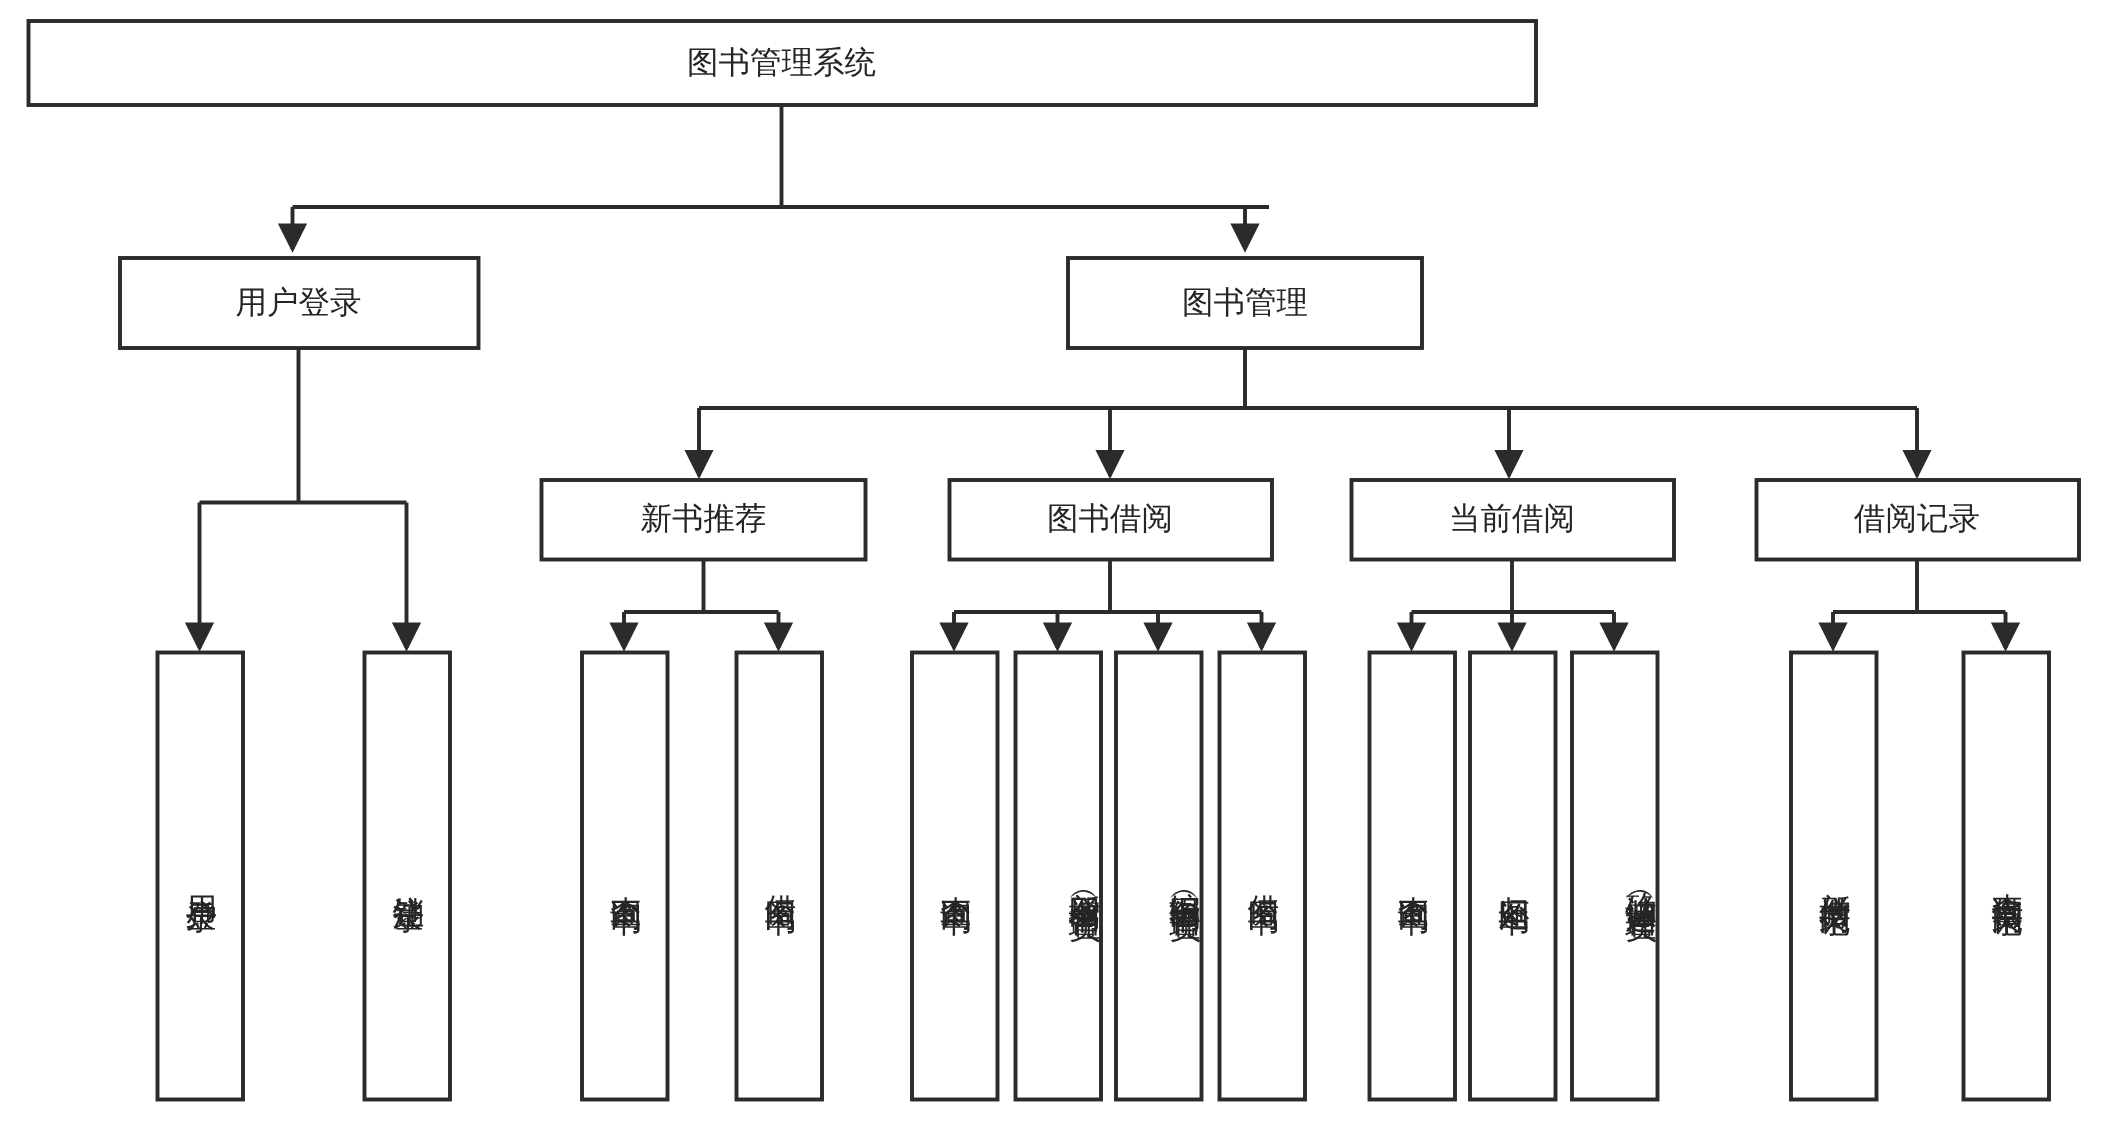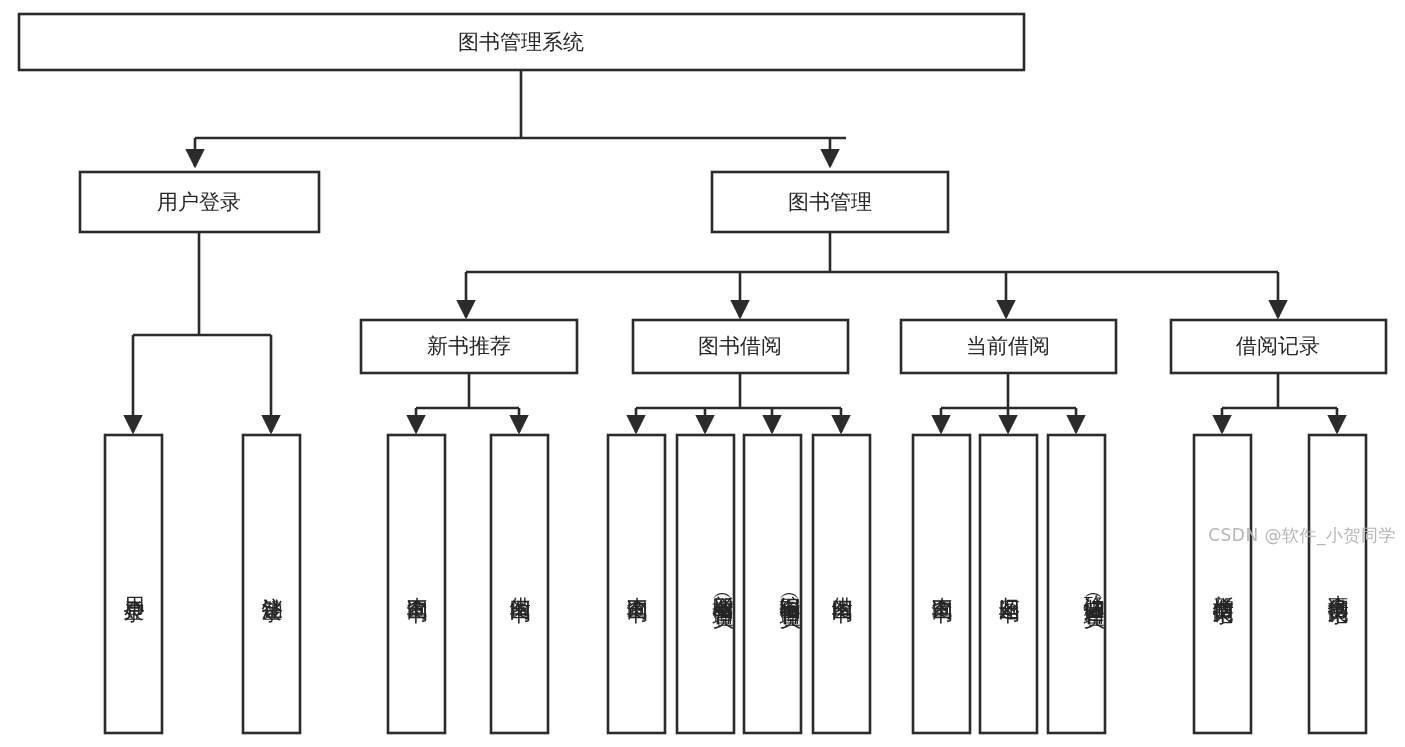--- a/index.html
+++ b/index.html
@@ -198,14 +198,13 @@
   <div class="node-label-v" style="left:608px; top:435px; width:57px; height:298px;">查询图书</div>
   <div class="node-label-v" style="left:677px; top:435px; width:57px; height:298px; align-items:flex-start; padding-top:6px; box-sizing:border-box;">新增图书（管理员）</div>
   <div class="node-label-v" style="left:744px; top:435px; width:57px; height:298px; align-items:flex-start; padding-top:6px; box-sizing:border-box;">编辑图书（管理员）</div>
   <div class="node-label-v" style="left:813px; top:435px; width:57px; height:298px;">借阅图书</div>
   <div class="node-label-v" style="left:913px; top:435px; width:57px; height:298px;">查询图书</div>
   <div class="node-label-v" style="left:980px; top:435px; width:57px; height:298px;">归还图书</div>
   <div class="node-label-v" style="left:1048px; top:435px; width:57px; height:298px; align-items:flex-start; padding-top:6px; box-sizing:border-box;">确认归还（管理员）</div>
   <div class="node-label-v" style="left:1194px; top:435px; width:57px; height:298px;">新增借阅记录</div>
   <div class="node-label-v" style="left:1309px; top:435px; width:57px; height:298px;">查询借阅记录</div>
 
-  <div class="watermark">CSDN @软件_小贺同学</div>
 </div>
 
 </body></html>

